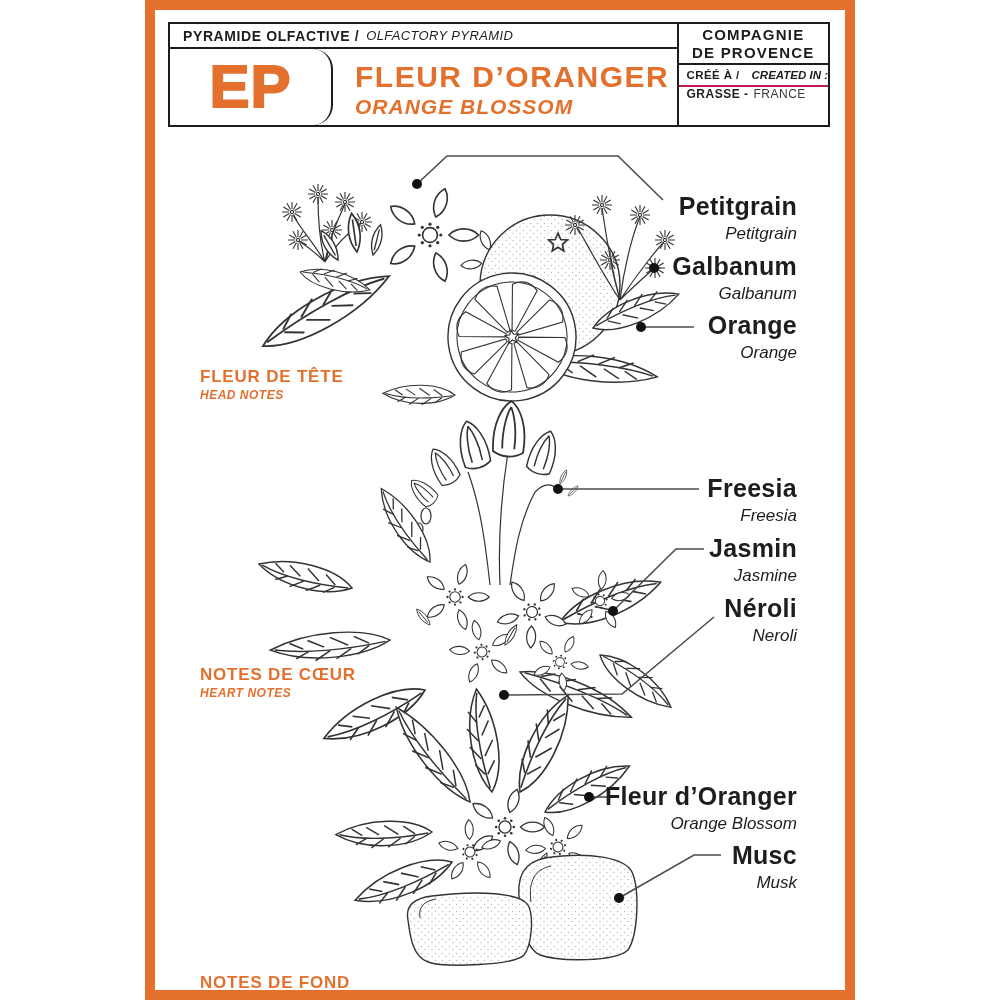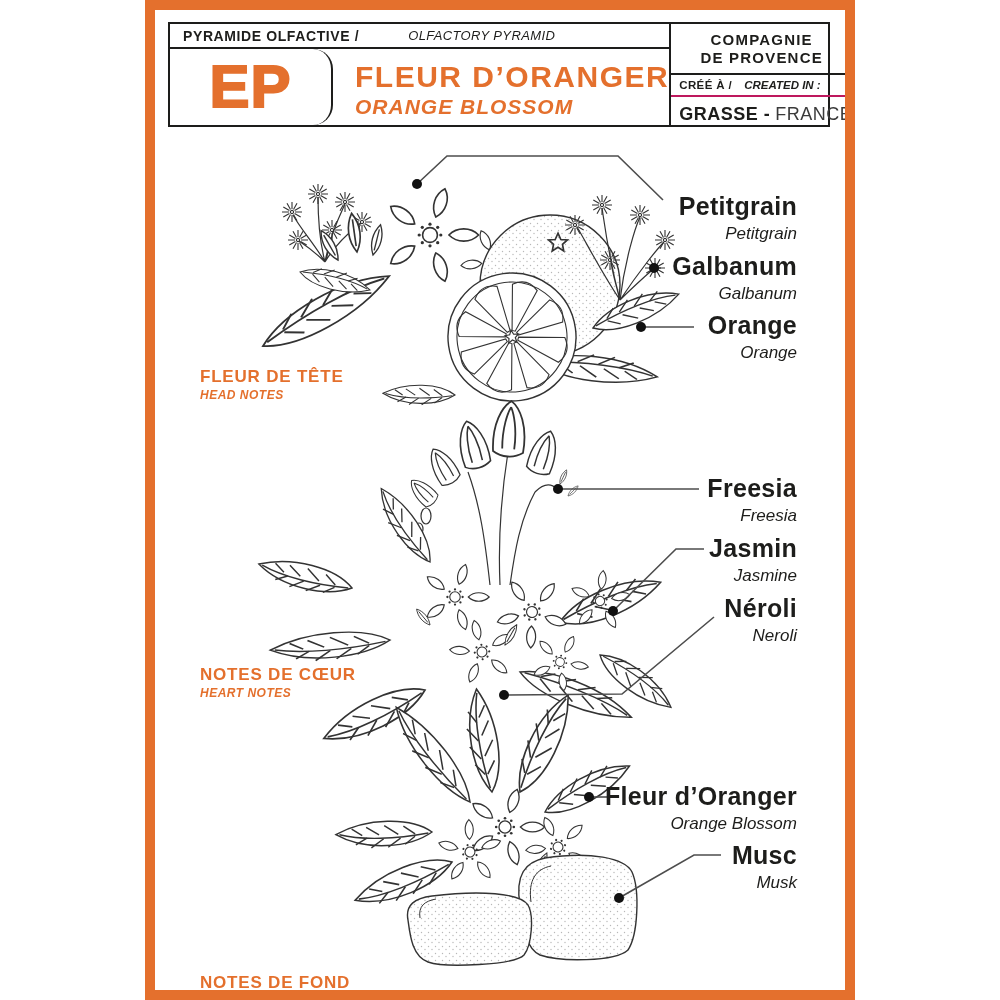--- a/index.html
+++ b/index.html
@@ -7,40 +7,40 @@
         font-family:"Liberation Sans",sans-serif;color:#1d1d1b;}
   .frame{position:absolute;left:145px;top:0;width:710px;height:1000px;
          border:10px solid #e4702d;box-sizing:border-box;pointer-events:none;}
   .art{position:absolute;left:0;top:0;width:1000px;height:1000px;}
 
   
   .hdr{position:absolute;left:168px;top:22px;width:662px;height:105px;
        border:2px solid #1d1d1b;box-sizing:border-box;display:flex;background:#fff;}
   .hdr-left{width:514px;border-right:2px solid #1d1d1b;display:flex;flex-direction:column;box-sizing:border-box;}
   .hdr-kicker{height:25px;border-bottom:2px solid #1d1d1b;display:flex;align-items:center;
-              padding-left:13px;box-sizing:border-box;font-size:14px;letter-spacing:.6px;white-space:nowrap;gap:42px;}
+              padding-left:13px;box-sizing:border-box;font-size:14px;letter-spacing:.6px;white-space:nowrap;}
   .hdr-kicker .fr{font-weight:bold;}
   .hdr-kicker .en{font-style:italic;font-size:13px;margin-left:7px;letter-spacing:.4px;}
   .hdr-main{flex:1;display:flex;}
   .ep-cell{width:163px;border-right:2px solid #1d1d1b;display:flex;align-items:center;
            justify-content:center;box-sizing:border-box;border-radius:20px;}
   .ep{font-size:60px;font-weight:bold;color:#e4702d;letter-spacing:1px;
       -webkit-text-stroke:2px #e4702d;line-height:1;}
   .title-cell{flex:1;padding:12px 0 0 22px;box-sizing:border-box;}
   .title-fr{color:#e4702d;font-weight:bold;font-size:30px;letter-spacing:1.5px;line-height:1.05;white-space:nowrap;}
   .title-en{color:#e4702d;font-weight:bold;font-style:italic;font-size:21px;letter-spacing:1px;margin-top:2px;}
   .hdr-right{flex:1;display:flex;flex-direction:column;}
-  .brand{height:51px;border-bottom:2px solid #1d1d1b;display:flex;flex-direction:column;
+  .brand{height:41px;border-bottom:2px solid #1d1d1b;display:flex;flex-direction:column;
          align-items:center;justify-content:center;box-sizing:border-box;
          font-weight:bold;font-size:15px;letter-spacing:1.2px;line-height:1.2;white-space:nowrap;}
   .created{height:22px;border-bottom:2px solid #be185d;display:flex;align-items:center;
            padding-left:8px;box-sizing:border-box;font-size:11.5px;white-space:nowrap;}
   .created .fr{font-weight:bold;letter-spacing:.4px;}
   .created .en{font-style:italic;font-weight:bold;margin-left:12px;}
-  .place{flex:1;display:flex;align-items:flex-end;padding-left:8px;font-size:18px;white-space:nowrap;}
+  .place{flex:1;display:flex;align-items:flex-start;padding-left:8px;font-size:12px;white-space:nowrap;}
   .place .city{font-weight:bold;letter-spacing:.5px;}
   .place .country{margin-left:5px;color:#3a3a3a;letter-spacing:.5px;}
 
   
   .note{position:absolute;right:203px;text-align:right;line-height:1;}
   .note .fr{display:block;font-size:25px;font-weight:bold;letter-spacing:.3px;white-space:nowrap;}
   .note .en{display:block;font-size:17px;font-style:italic;margin-top:6px;color:#1d1d1b;white-space:nowrap;}
 
   
   .sec{position:absolute;left:200px;color:#e4702d;line-height:1;}

